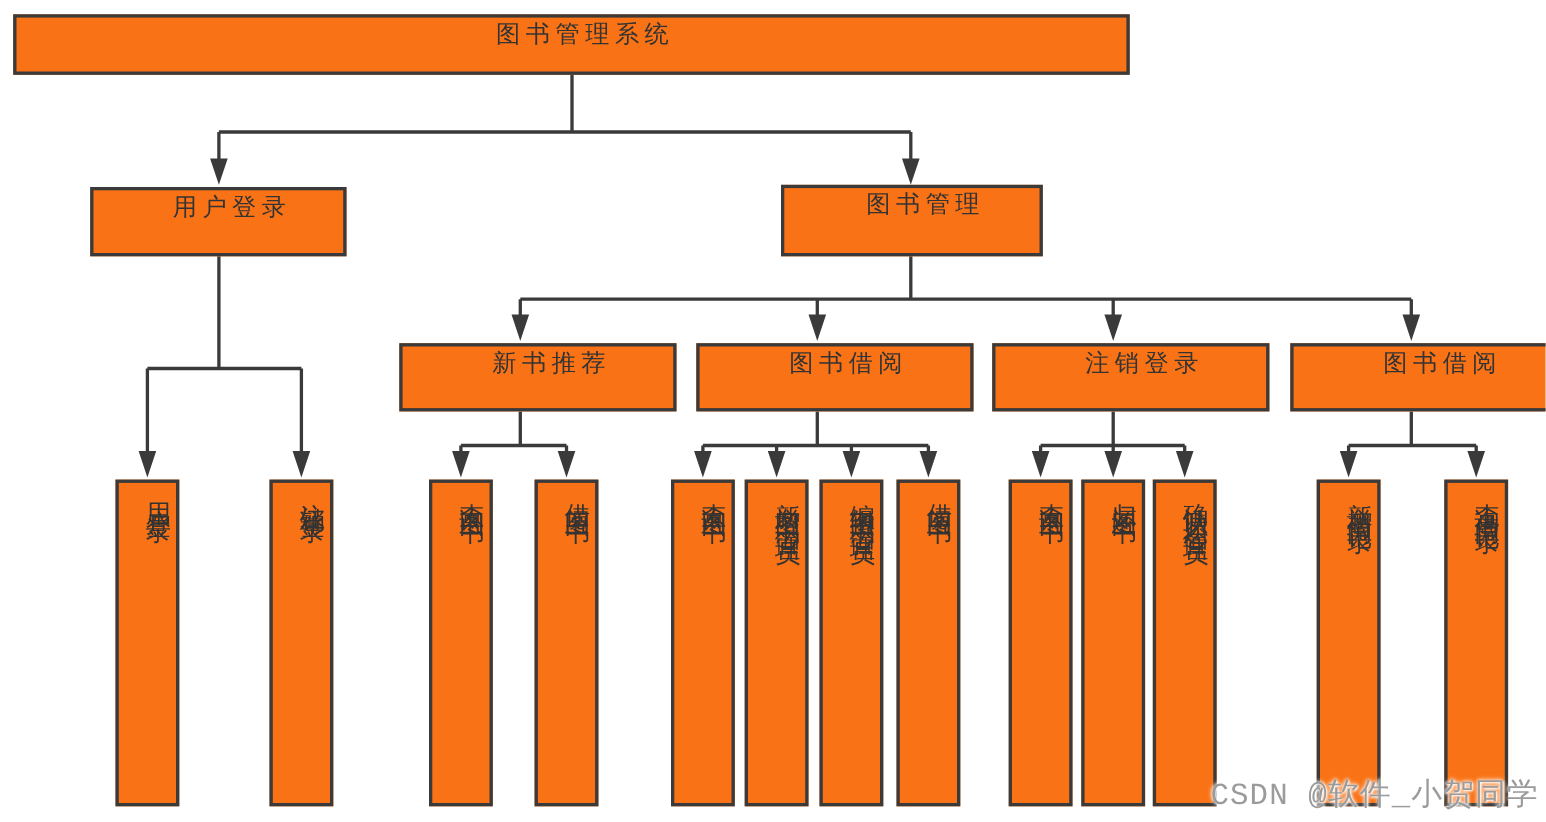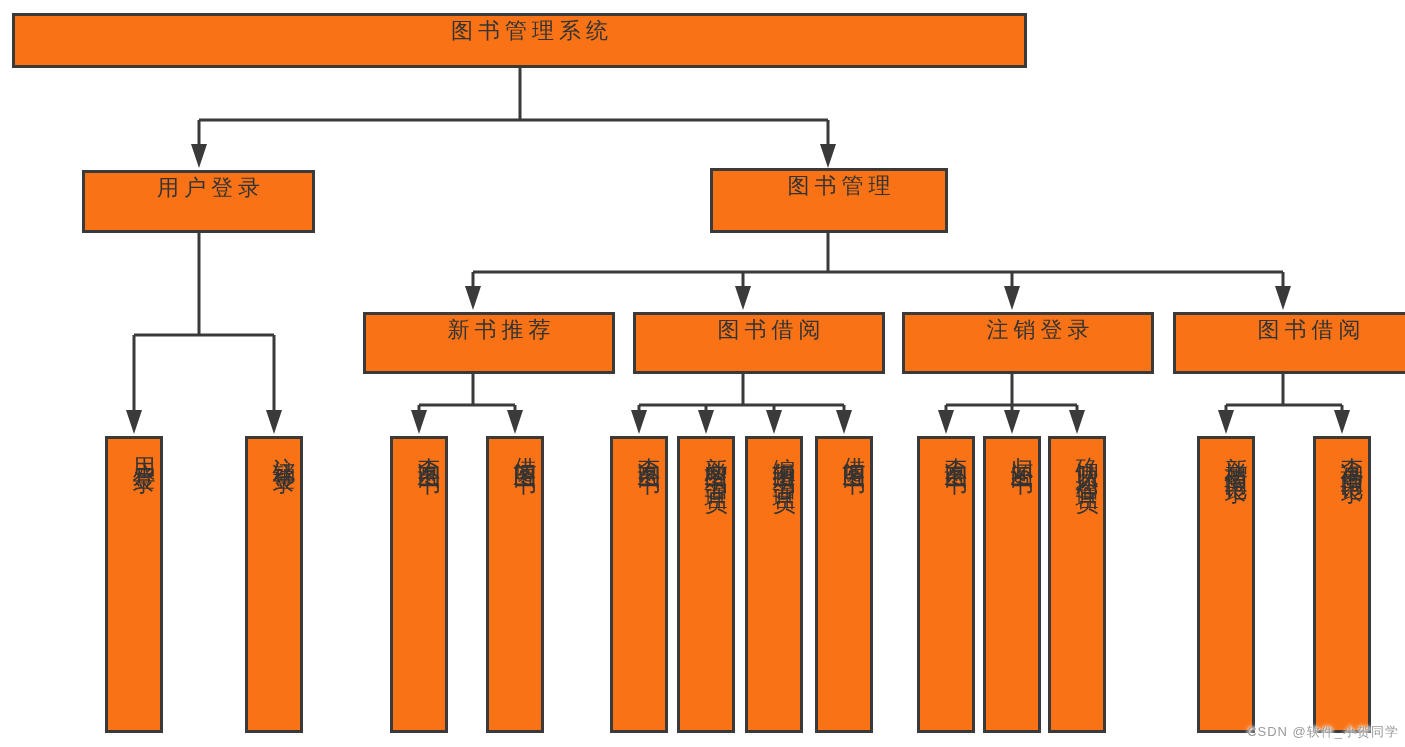--- a/index.html
+++ b/index.html
@@ -34,23 +34,23 @@
     font-size: 23px; letter-spacing: 5px; color: var(--text);
     line-height: 1;
   }
   .root  { left: 12px;  top: 13px;  width: 1015px; height: 55px; }
   .l2a   { left: 82px;  top: 170px; width: 233px;  height: 63px; }
   .l2b   { left: 710px; top: 168px; width: 238px;  height: 65px; }
   .l3    { top: 312px; width: 252px; height: 62px; }
   .leaf  { top: 436px; width: 58px;  height: 297px; }
   #watermark {
     position: absolute; right: 6px; bottom: 6px;
-    font-size: 13px; color: var(--wm);
+    font-size: 28px; color: var(--wm);
     text-shadow: 0 0 3px #fff, 0 0 5px #fff, 1px 1px 2px #fff;
-    z-index: 5; letter-spacing: 1px;
+    z-index: 5; letter-spacing: 1px; font-family: Liberation Mono, monospace;
   }
 </style>
 </head>
 <body>
 
 <svg id="connectors" width="1405" height="747" viewBox="0 0 1405 747" xmlns="http://www.w3.org/2000/svg">
     <path d="M 520 68 L 520 120 M 199 120 L 828 120 M 199 120 L 199 150 M 828 120 L 828 150" stroke="#3a3a3a" stroke-width="3" fill="none"></path>
     <polygon points="191,144 207,144 199,168" fill="#3a3a3a"></polygon>
     <polygon points="820,144 836,144 828,168" fill="#3a3a3a"></polygon>
     <path d="M 199 233 L 199 335 M 134 335 L 274 335 M 134 335 L 134 416 M 274 335 L 274 416" stroke="#3a3a3a" stroke-width="3" fill="none"></path>

